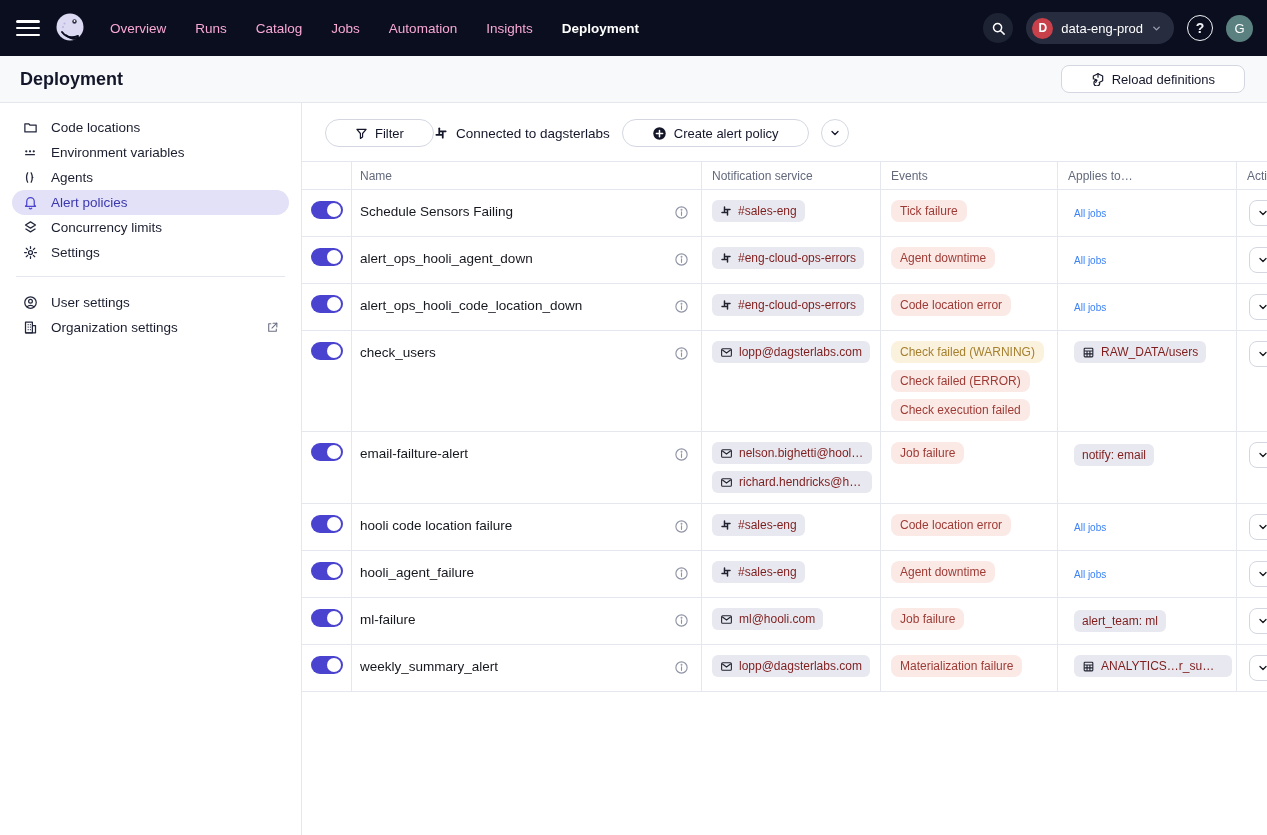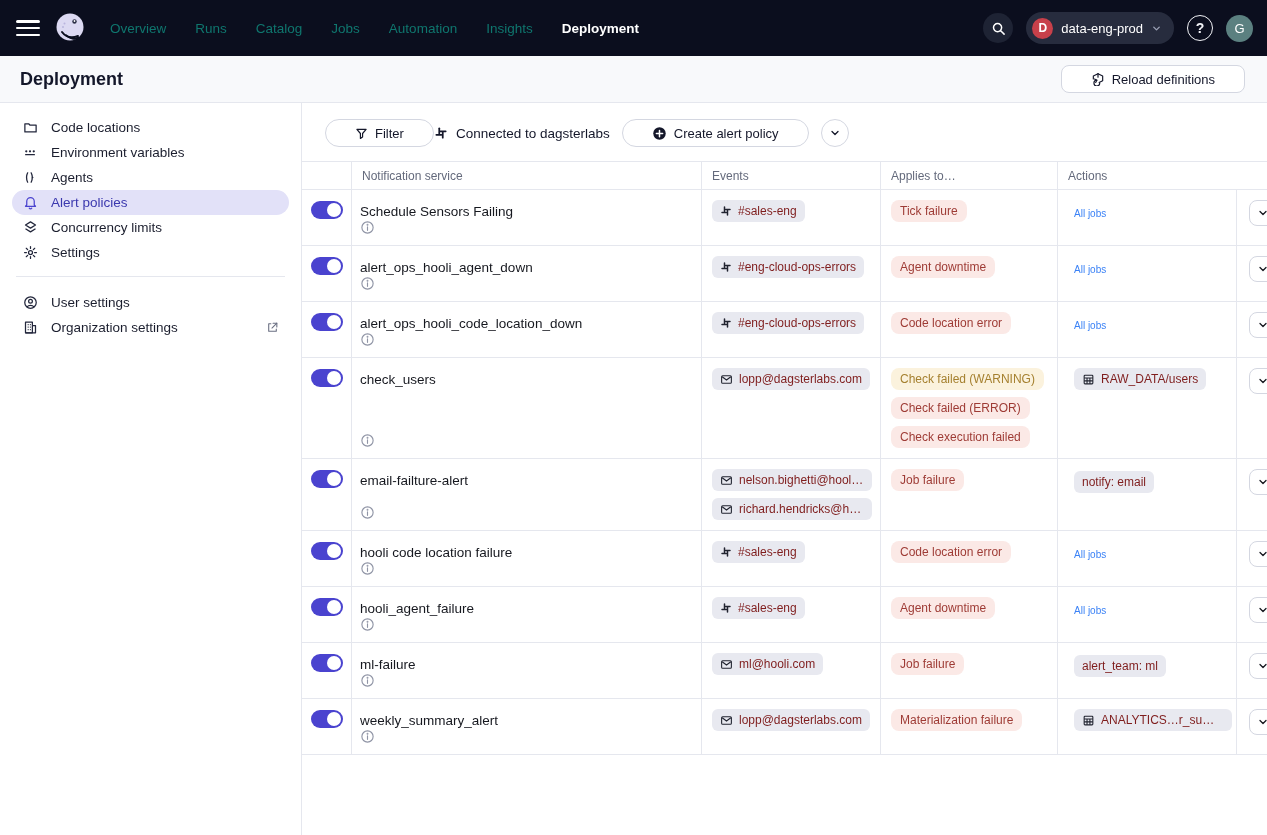--- a/index.html
+++ b/index.html
@@ -8,21 +8,21 @@
   :root{
     --line:#e5e7ee;
   }
 
   
   .topnav{ height:56px; background:var(--topnav_bg); display:flex; align-items:center; padding:0 14px 0 16px; }
   .hamburger{ width:24px; height:16px; display:flex; flex-direction:column; justify-content:space-between; cursor:pointer; margin-right:12px;}
   .hamburger span{ display:block; height:2.5px; background:#fff; border-radius:2px; }
   .logo{ width:36px; height:36px; margin-right:22px; }
   .navlinks{ display:flex; align-items:center; gap:29px; }
-  .navlink{ font-size:13.5px; color:#0f766e; text-decoration:none; }
+  .navlink{ font-size:13.5px; color:#f9a8d4; text-decoration:none; }
   .navlink.active{ color:#ffffff; font-weight:700; }
   .topnav-right{ margin-left:auto; display:flex; align-items:center; gap:13px; }
   .search-btn{ width:30px; height:30px; border-radius:50%; background:#1e2334; display:flex; align-items:center; justify-content:center; cursor:pointer; }
   .deploy-pill{ height:32px; border-radius:16px; background:#272c3e; display:flex; align-items:center; gap:8px; padding:0 12px 0 6px; cursor:pointer; }
   .deploy-badge{ width:21px; height:21px; border-radius:50%; background:var(--deployment_badge_red); color:#fff; font-size:12px; font-weight:700; display:flex; align-items:center; justify-content:center; }
   .deploy-label{ color:#fff; font-size:13px; }
   .help-btn{ width:26px; height:26px; border-radius:50%; border:1.8px solid #f2f3f7; color:#f2f3f7; font-size:14px; font-weight:700; display:flex; align-items:center; justify-content:center; cursor:pointer; }
   .avatar{ width:27px; height:27px; border-radius:50%; background:var(--avatar_teal); color:#fff; font-size:13px; display:flex; align-items:center; justify-content:center; cursor:pointer; }
 
   
@@ -53,21 +53,21 @@
   .trow{ display:grid; grid-template-columns:50px 350px 179px 177px 179px minmax(0,1fr); border-bottom:1px solid var(--line); }
   .cell{ border-right:1px solid var(--line); min-height:0; }
   .cell:last-child{ border-right:none; }
   .thead .cell{ font-size:12px; color:#646a7c; padding:7px 10px 6px 10px; }
   .thead .cell.c-name{ padding-left:8px; }
 
   .toggle-cell{ display:flex; justify-content:center; padding-top:11px; }
   .toggle{ width:32px; height:18px; border-radius:9px; background:var(--accent_indigo); position:relative; cursor:pointer; flex:none; }
   .toggle .knob{ position:absolute; top:2px; right:2px; width:14px; height:14px; background:#fff; border-radius:50%; }
 
-  .name-cell{ display:flex; align-items:flex-start; justify-content:space-between; padding:14px 12px 10px 8px;flex-direction:column; }
+  .name-cell{ display:flex; align-items:flex-start; justify-content:space-between; padding:14px 12px 10px 8px; }
   .pname{ font-size:13.5px; color:#16181f; }
   .info{ color:#8f94a5; display:flex; margin-top:1px; cursor:pointer; }
 
   .stack{ display:flex; flex-direction:column; align-items:flex-start; gap:7px; padding:10px 10px 10px 10px; }
   .pill{ display:inline-flex; align-items:center; gap:6px; background:var(--pill_bg); border-radius:6px; height:22px; padding:0 8px; font-size:12px; color:#7f1d1d; white-space:nowrap; max-width:160px; }
   .pill .picon{ display:flex; color:#20232f; flex:none; }
   .pill .ptxt{ overflow:hidden; text-overflow:ellipsis; }
 
   .badge{ display:inline-flex; align-items:center; border-radius:8px; height:22px; padding:0 9px; font-size:12px; white-space:nowrap; }
   .badge.error{ background:var(--error_badge_bg); color:var(--error_badge_text); }
@@ -283,20 +283,21 @@
                 <polyline points="6 9 12 15 18 9"></polyline>
               </svg>
             </span>
         </button>
       </div>
     </div>
 
     <div class="table">
       <div class="trow thead">
         <div class="cell c-toggle"></div>
+        <div class="cell c-name">Name</div>
         <div class="cell">Notification service</div>
         <div class="cell">Events</div>
         <div class="cell">Applies to…</div>
         <div class="cell">Actions</div>
       </div>
       <div>
           <div class="trow">
             <div class="cell toggle-cell">
               <div class="toggle on">
                 <div class="knob"></div>

